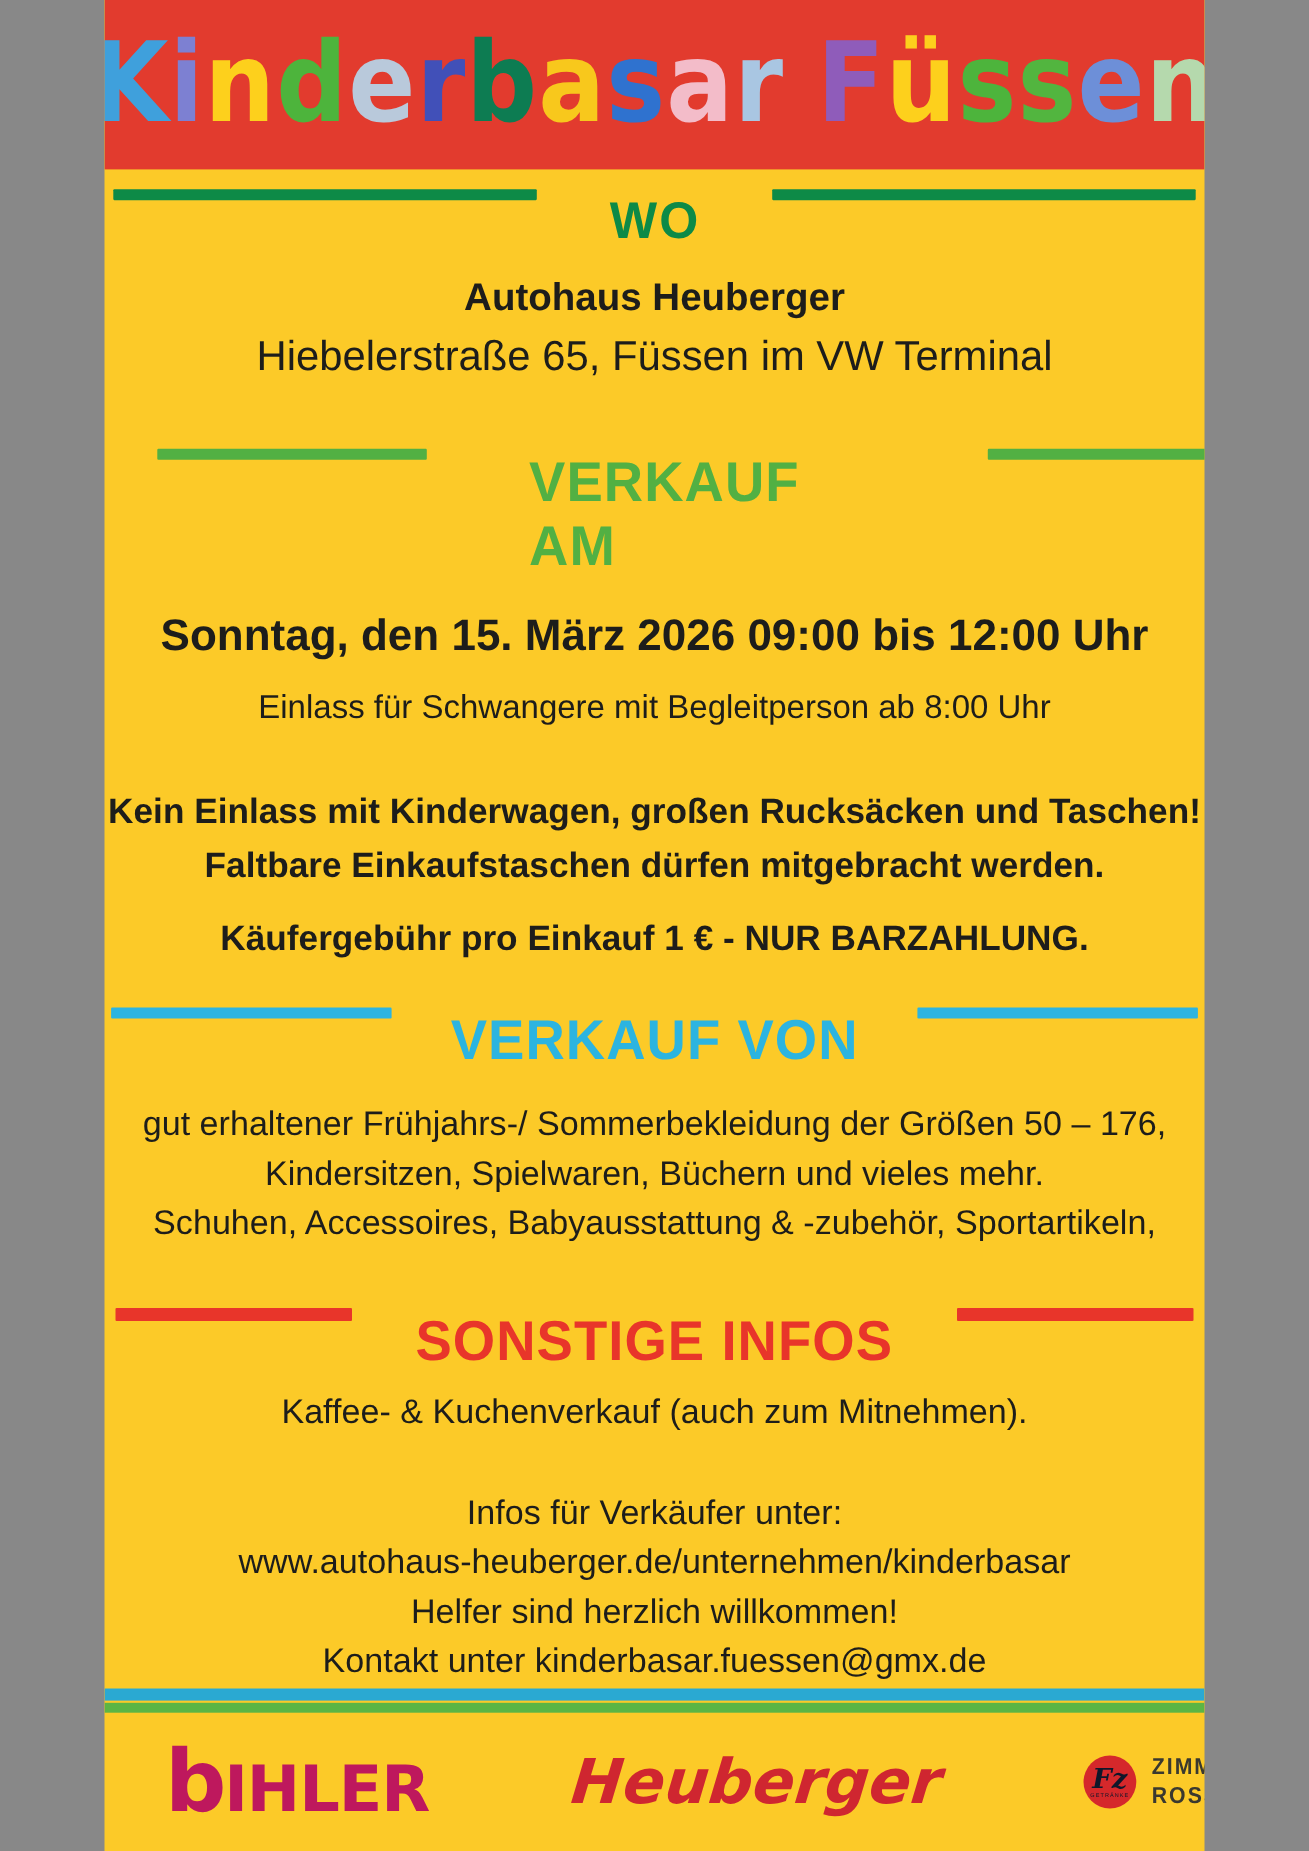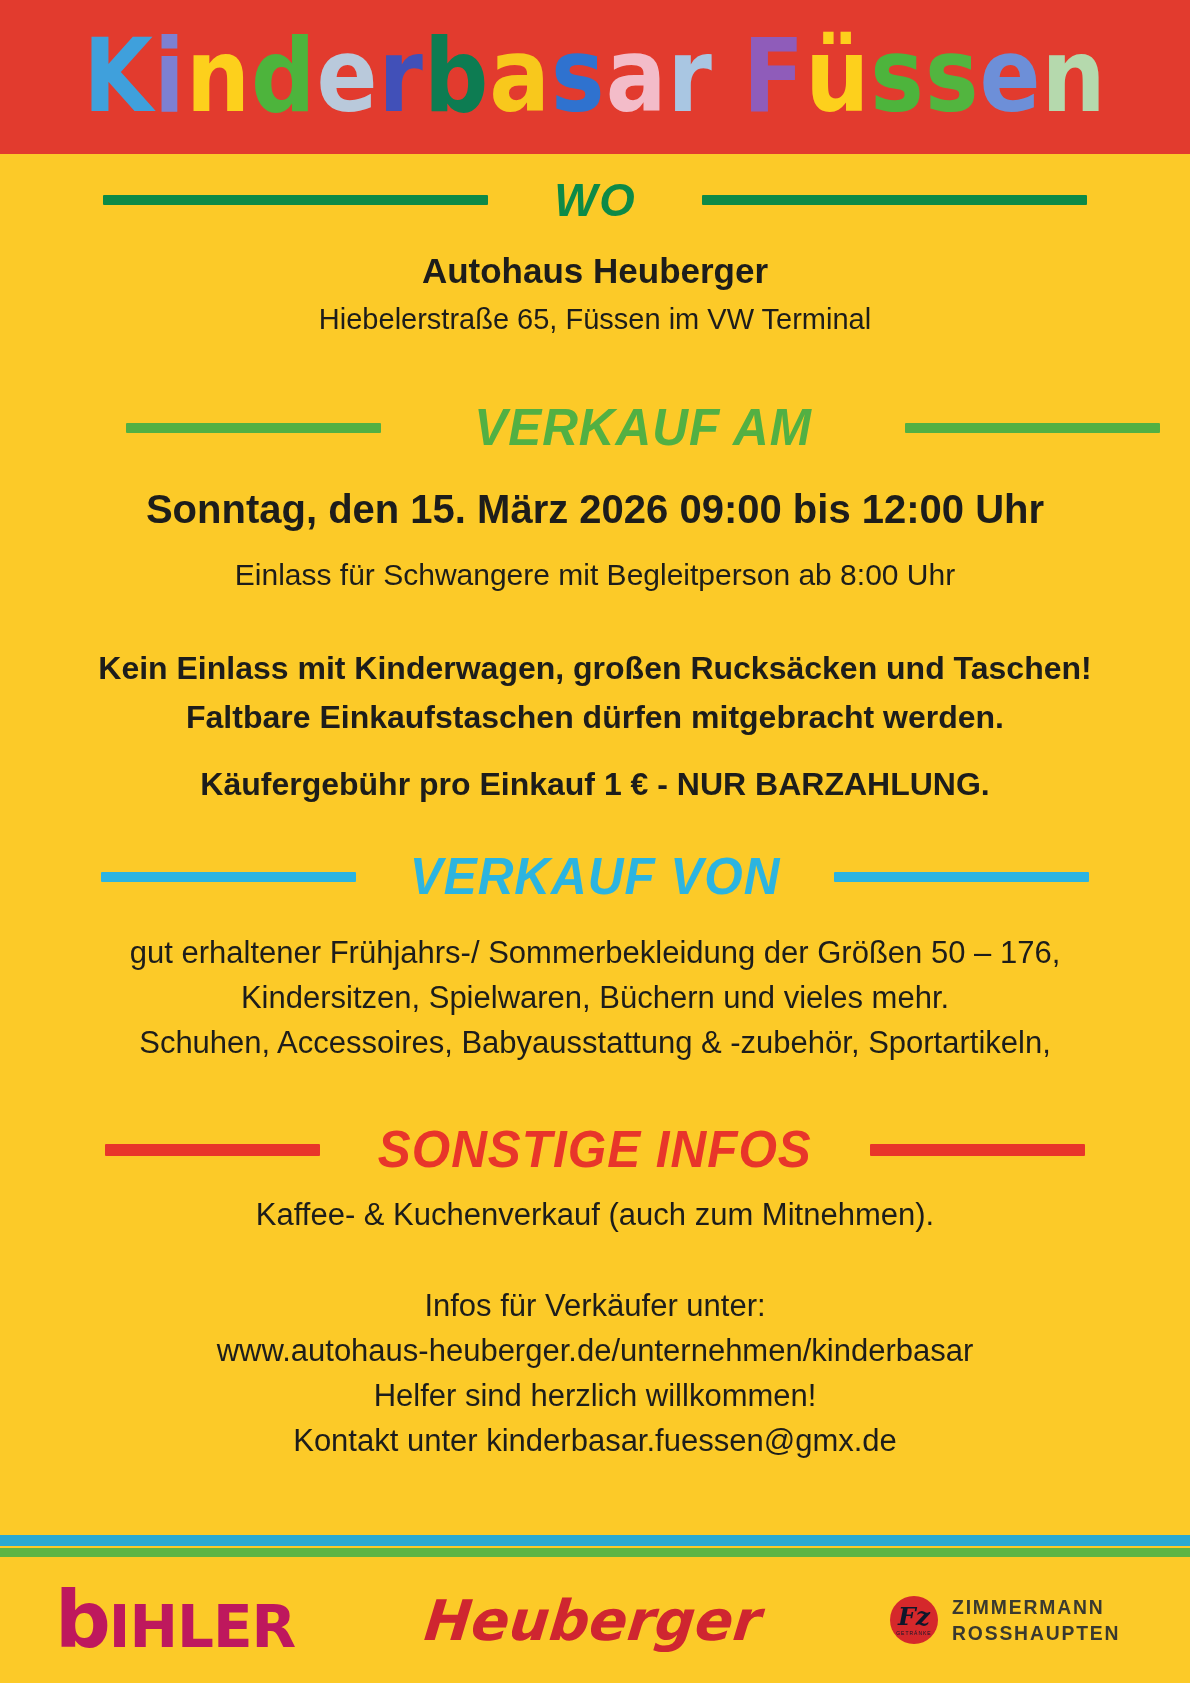--- a/index.html
+++ b/index.html
@@ -1,18 +1,18 @@
 <!DOCTYPE html>
 <html><head>
 <meta charset="utf-8">
 <style>
   html,body{margin:0;padding:0;background:#888;}
   .poster{
     position:relative;
-    width:1190px;height:1683px;
+    width:1000px;height:1683px;
     margin:0 auto;
     background:#fcca28;
     font-family:"Liberation Sans", sans-serif;
     color:#1d1d1b;
     overflow:hidden;
   }
   
   .red-band{
     height:154px;
     background:#e23b2e;
@@ -25,42 +25,41 @@
     line-height:1;
     white-space:nowrap;
     transform:scaleY(1.12);
     transform-origin:center 55%;
     letter-spacing:1px;
   }
   .title span{display:inline-block;}
   .title span.sp{width:30px;}
   
   .rule-row{
-    display:flex;align-items:center;justify-content:center;
+    display:flex;align-items:flex-start;justify-content:center;
     width:100%;
-    font-style:italic;
   }
   .rule{display:inline-block;border-radius:1px;}
   .row-wo{margin-top:18px;gap:65px;}
   .row-wo .rule{width:385px;height:10px;background:#0d8a47;}
   .row-wo h2{color:#0d8a47;font-size:47px;margin:0;letter-spacing:2px;}
   .row-va{margin-top:62px;gap:88px;padding-left:48px;}
   .row-va .rule{width:255px;height:10px;background:#52b043;}
   .row-va h2{color:#52b043;font-size:51px;margin:0;letter-spacing:1px;}
   .row-vv{margin-top:44px;gap:48px;}
   .row-vv .rule{width:255px;height:10px;background:#2cb4e0;}
   .row-vv h2{color:#2cb4e0;font-size:51px;margin:0;letter-spacing:1px;}
   .row-si{margin-top:55px;gap:51px;}
   .row-si .rule{width:215px;height:12px;background:#e8352a;}
   .row-si h2{color:#e8352a;font-size:51px;margin:0;letter-spacing:1px;}
   h2{font-weight:bold;transform:scaleX(.97);}
   
   .center{text-align:center;}
   .venue{margin-top:24px;font-size:35px;font-weight:bold;}
-  .address{margin-top:12px;font-size:29px;}
+  .address{margin-top:12px;font-size:38px;}
   .datetime{margin-top:30px;font-size:40px;font-weight:bold;}
   .einlass{margin-top:26px;font-size:30px;}
   .warn1{margin-top:58px;font-size:32px;font-weight:bold;}
   .warn2{margin-top:12px;font-size:32px;font-weight:bold;}
   .fee{margin-top:30px;font-size:32px;font-weight:bold;}
   .para{margin-top:24px;font-size:31px;line-height:45px;}
   .kaffee{margin-top:18px;font-size:31px;}
   .infoblock{margin-top:50px;font-size:31px;line-height:45px;}
   
   .stripe-cyan{position:absolute;left:0;top:1535px;width:100%;height:11px;background:#2aa9d2;}

